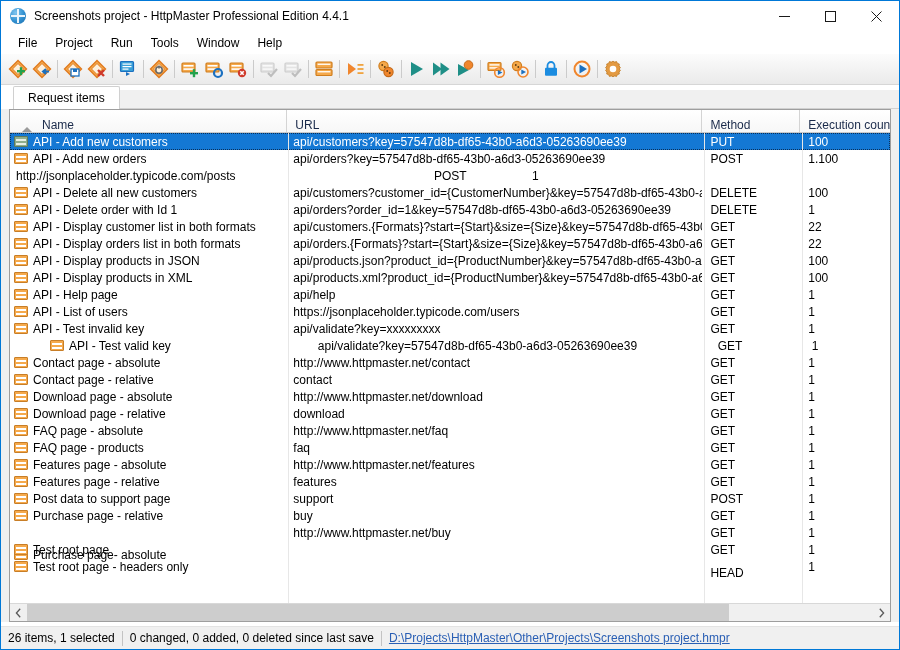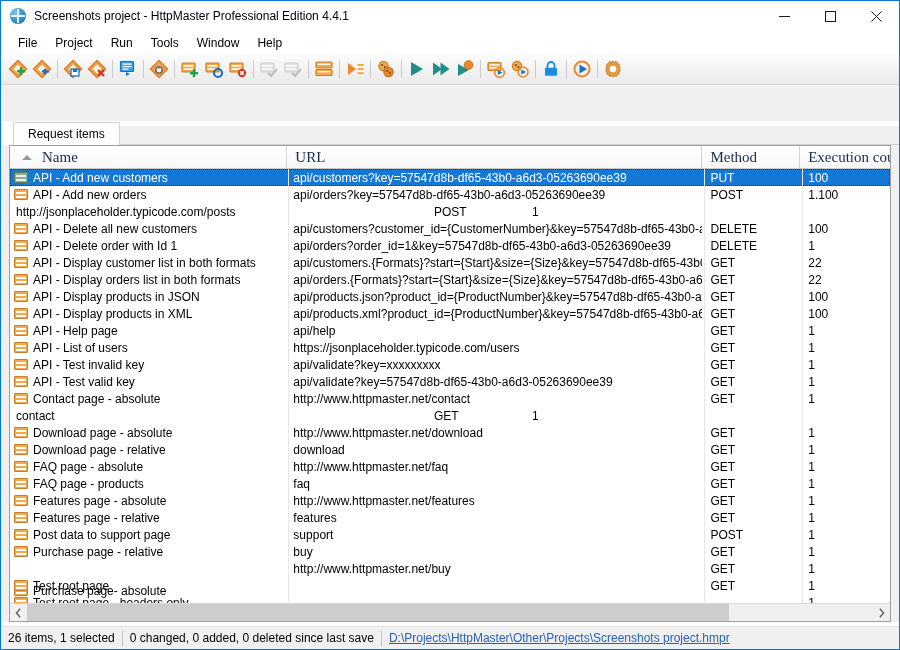--- a/index.html
+++ b/index.html
@@ -105,21 +105,20 @@
   }
   
   .tabstrip {
     height: 24px;
     background: #ffffff;
     display: flex;
     align-items: flex-end;
     padding-left: 12px;
     flex: none;
     position: relative;
-    margin-top: 36px;
   }
   .tabstrip::after {
     content: "";
     position: absolute;
     left: 0; right: 0; bottom: 0;
     height: 0;
   }
   .tab {
     height: 22px;
     line-height: 22px;
@@ -151,30 +150,29 @@
     position: relative;
   }
   .grid-header {
     display: flex;
     height: 22px;
     background: linear-gradient(to bottom, #ffffff 0%, #f7f7f7 100%);
     border-bottom: 1px solid #c9c9c9;
     flex: none;
   }
   .gh {
-    font-size: 15px;
+    font-size: 12px;
     color: #1a2a4a;
     display: flex;
-    align-items: center;
+    align-items: flex-end;
     box-sizing: border-box;
     border-right: 1px solid #d4d4d4;
     padding-left: 8px;
     white-space: nowrap;
     overflow: hidden;
-    font-family: Liberation Serif, serif;
   }
   .gh.sorted { padding-left: 4px; }
   .sort-arrow {
     width: 0; height: 0;
     border-left: 5px solid transparent;
     border-right: 5px solid transparent;
     border-bottom: 5px solid #9a9a9a;
     margin-right: 10px;
     margin-left: 8px;
     flex: none;
@@ -665,38 +663,42 @@
         <div class="row">
           <div class="cell c-name" style="width: 278px;">
             <span class="item-icon"></span>
             <span>API - Test invalid key</span>
           </div>
           <div class="cell c-url" style="width: 416px;">api/validate?key=xxxxxxxxx</div>
           <div class="cell c-method" style="width: 98px;">GET</div>
           <div class="cell c-count" style="width: 90px;">1</div>
         </div>
         <div class="row">
-          <div class="cell c-name" style="width: 278px;">
+          <div class="cell c-name" style="width: 278px; margin-left: 36px;">
             <span class="item-icon"></span>
             <span>API - Test valid key</span>
           </div>
           <div class="cell c-url" style="width: 416px;">api/validate?key=57547d8b-df65-43b0-a6d3-05263690ee39</div>
           <div class="cell c-method" style="width: 98px;">GET</div>
           <div class="cell c-count" style="width: 90px;">1</div>
         </div>
         <div class="row">
           <div class="cell c-name" style="width: 278px;">
             <span class="item-icon"></span>
             <span>Contact page - absolute</span>
           </div>
           <div class="cell c-url" style="width: 416px;">http://www.httpmaster.net/contact</div>
           <div class="cell c-method" style="width: 98px;">GET</div>
           <div class="cell c-count" style="width: 90px;">1</div>
         </div>
         <div class="row">
+          <div class="cell c-name" style="width: 278px;">
+            <span class="item-icon"></span>
+            <span>Contact page - relative</span>
+          </div>
           <div class="cell c-url" style="width: 416px;">contact</div>
           <div class="cell c-method" style="width: 98px;">GET</div>
           <div class="cell c-count" style="width: 90px;">1</div>
         </div>
         <div class="row">
           <div class="cell c-name" style="width: 278px;">
             <span class="item-icon"></span>
             <span>Download page - absolute</span>
           </div>
           <div class="cell c-url" style="width: 416px;">http://www.httpmaster.net/download</div>

